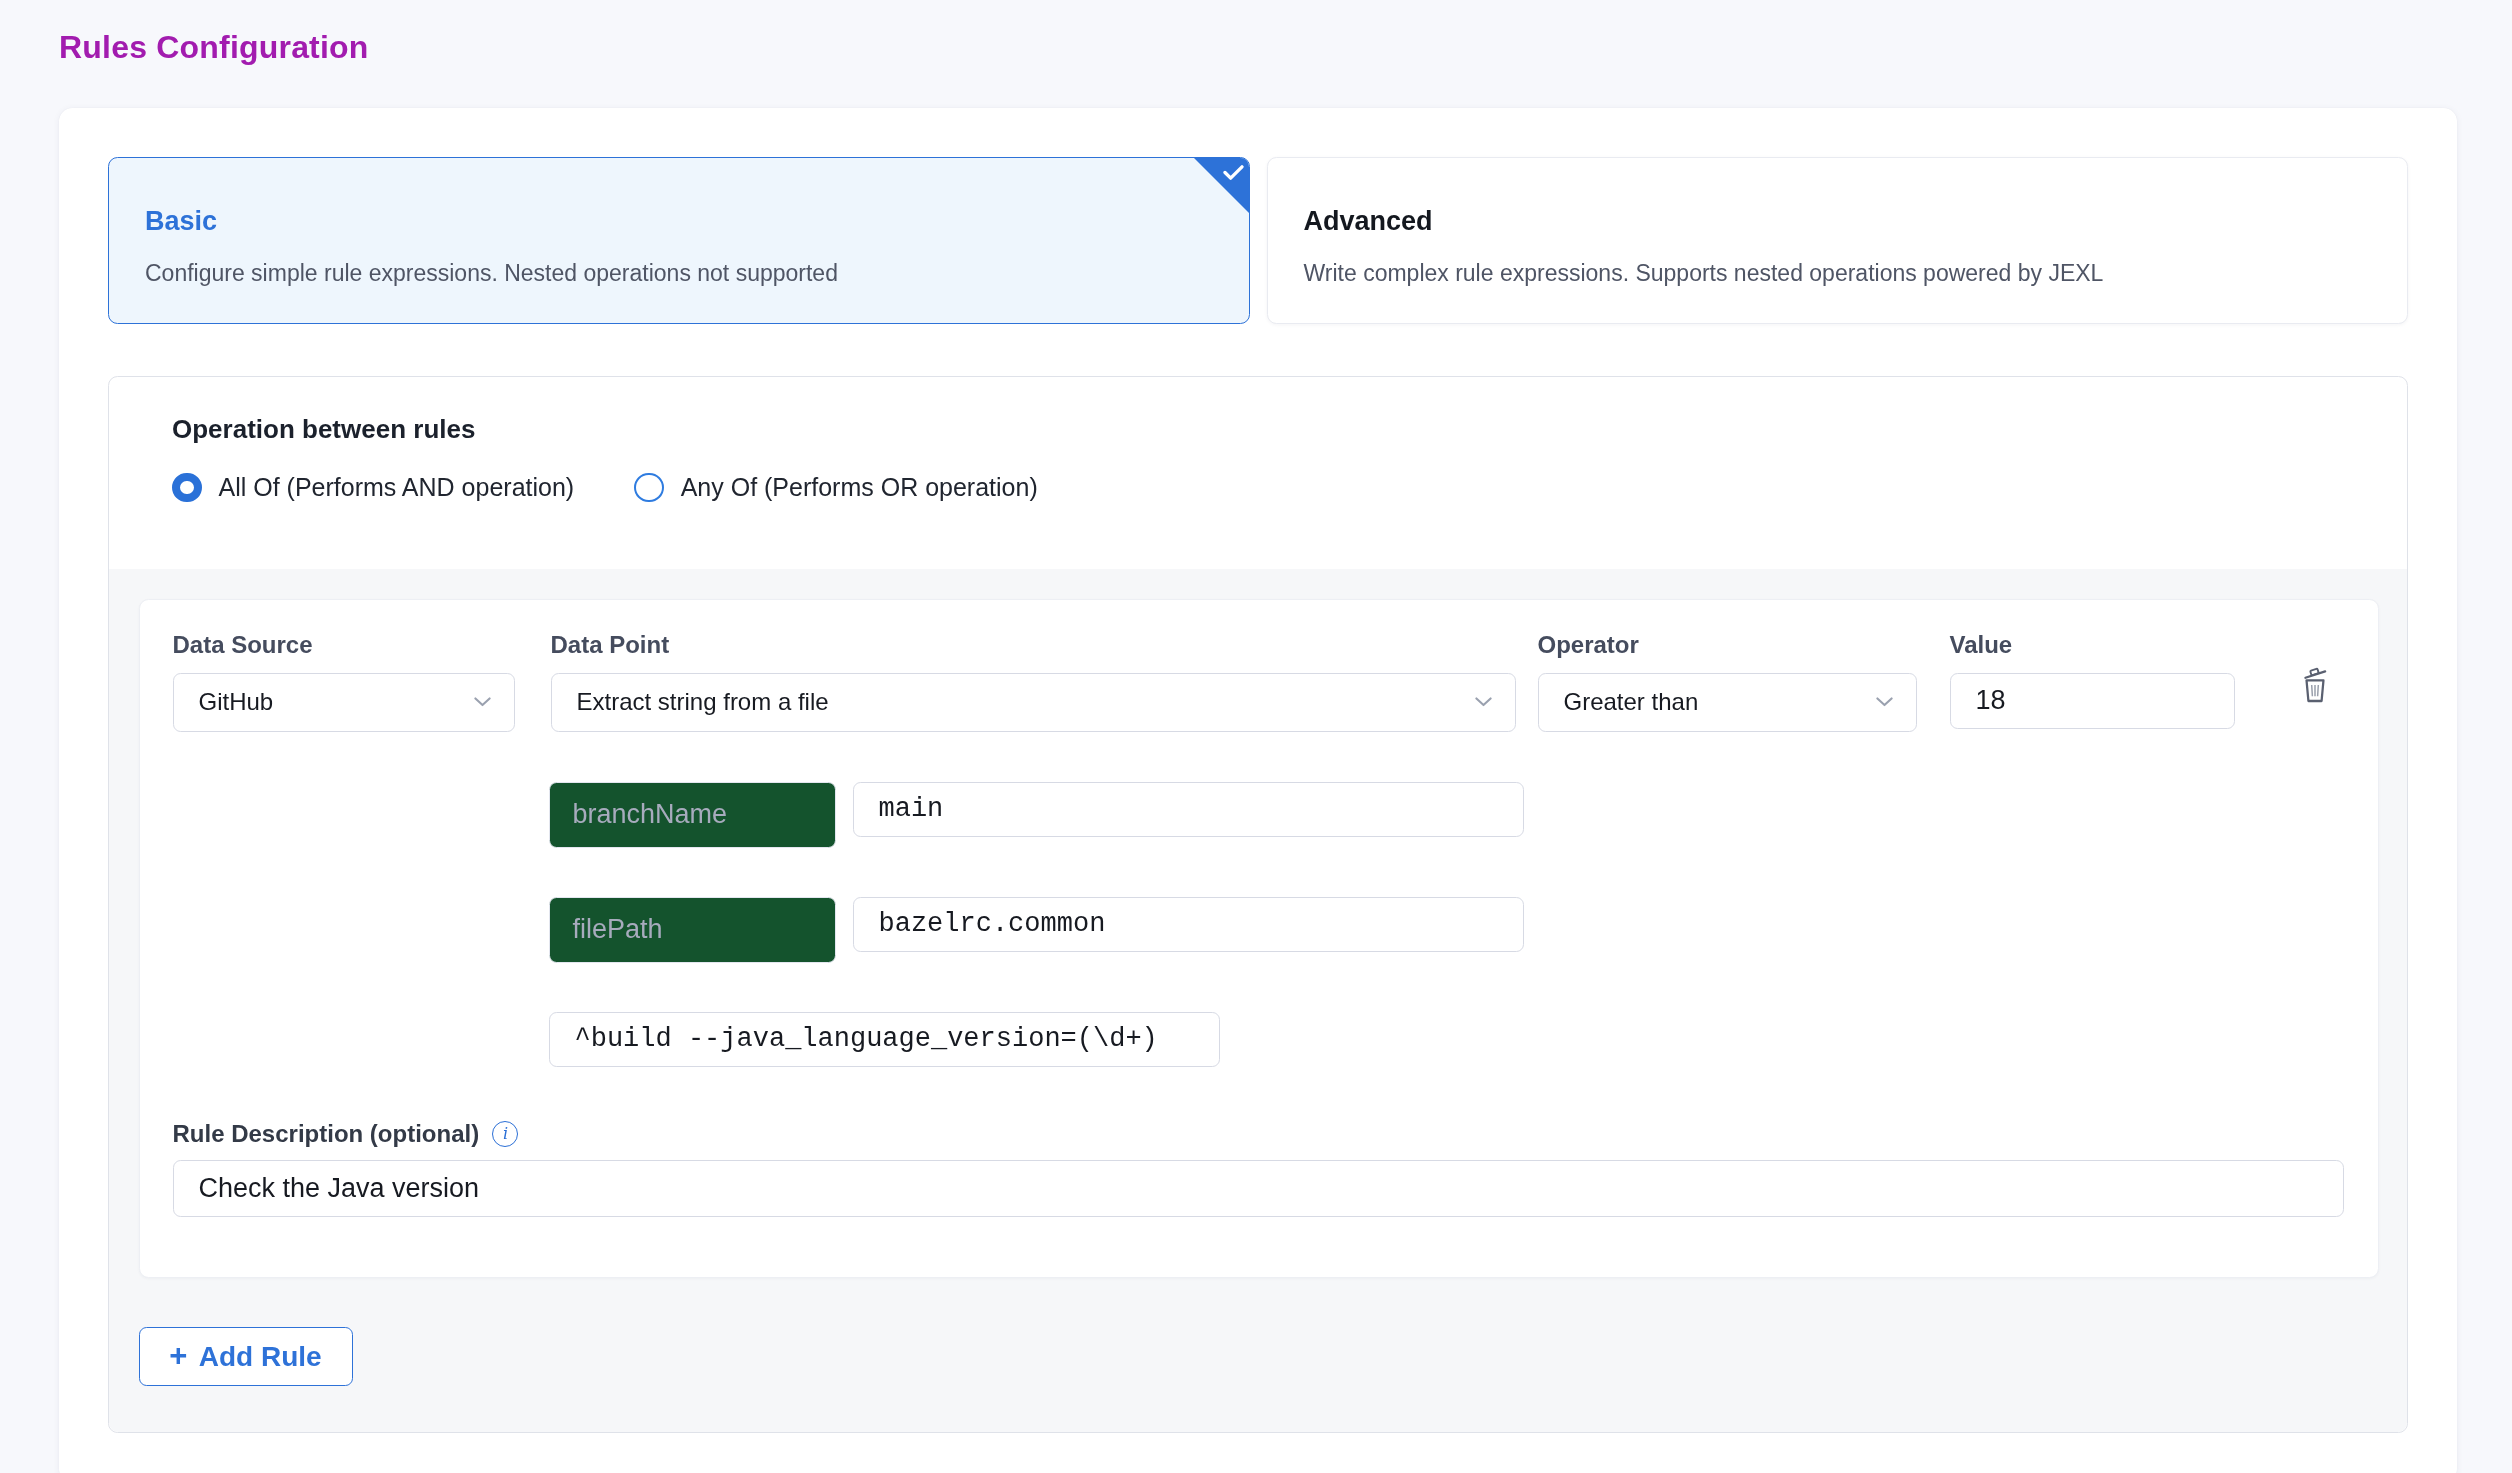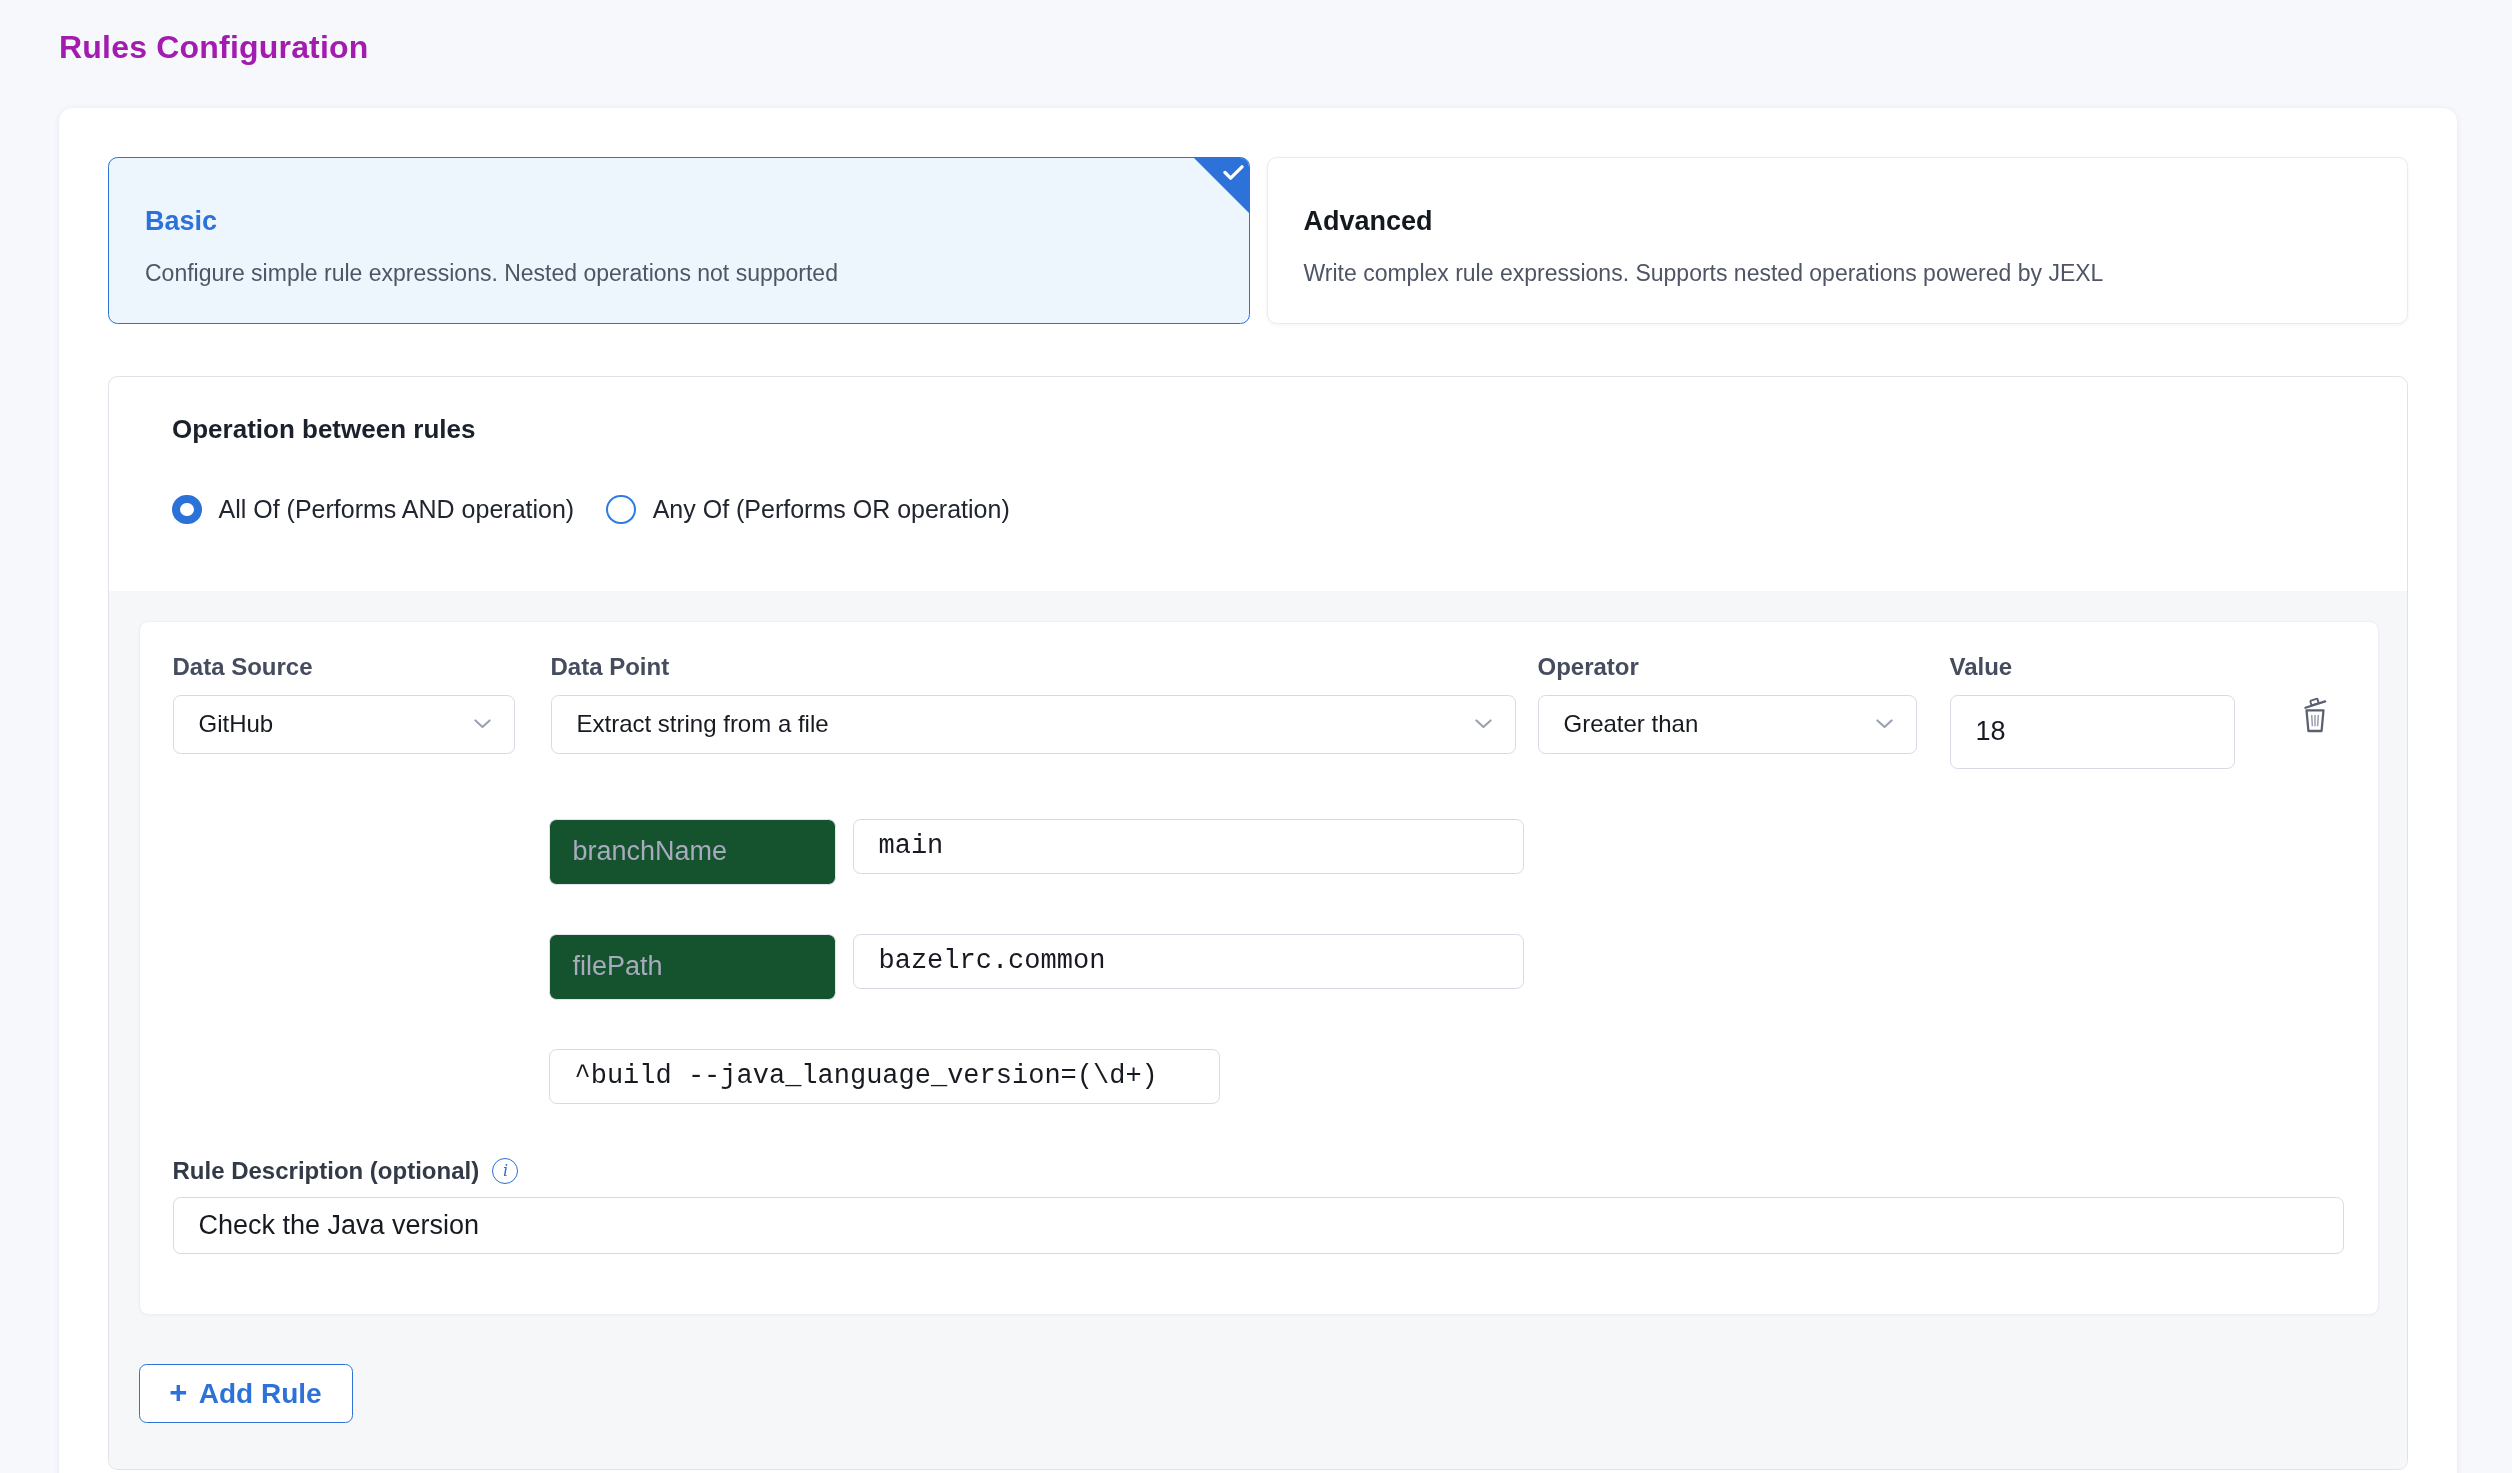--- a/index.html
+++ b/index.html
@@ -44,21 +44,21 @@
   }
   .corner-check svg { position:absolute; top:-49px; right:4.8px; }
   
   .rules-container {
     margin-top:52px;
     border:1px solid #dfe2e9; border-radius:9.5px;
     background:#ffffff;
   }
   .op-section { padding:37px 63px 67px 63px; }
   .op-label { font-size:26px; font-weight:600; color:#1b212c; }
-  .radio-row { display:flex; gap:32px; margin-top:50px; align-items:center; }
+  .radio-row { display:flex; gap:60px; margin-top:28px; align-items:center; }
   .radio-option { display:flex; align-items:center; gap:17px; cursor:pointer; }
   .radio-circle {
     width:29.5px; height:29.5px; border-radius:50%; background:#ffffff; flex:0 0 auto;
   }
   .radio-circle.selected { border:8.6px solid #2a71d8; }
   .radio-circle.unselected { border:2.9px solid #2f7ce0; }
   .radio-label { font-size:25px; color:#20252f; }
   
   .rule-band {
     background:#f6f7f9;
@@ -80,21 +80,21 @@
     padding:0 23px 0 25px;
     font-size:24px; color:#171a21;
   }
   .select-box { justify-content:space-between; cursor:pointer; }
   .select-box .caret { margin-left:19px; display:flex; }
   .w-ds { width:342px; }
   .w-dp { width:965px; margin-left:36px; }
   .w-op { width:379px; margin-left:22px; }
   .w-val { width:285px; margin-left:33px; }
   input.text-input {
-    height:74px; background:#ffffff;
+    height:56px; background:#ffffff;
     border:1.4px solid #d7dae4; border-radius:7.6px;
     padding:0 25px; font-size:27px; color:#171a21;
     font-family:"Liberation Sans", sans-serif;
     outline:none; width:100%;
   }
   .trash-btn {
     margin-left:59px; margin-top:11.4px; align-self:center;
     background:none; border:none; cursor:pointer; padding:5.7px;
   }
   

